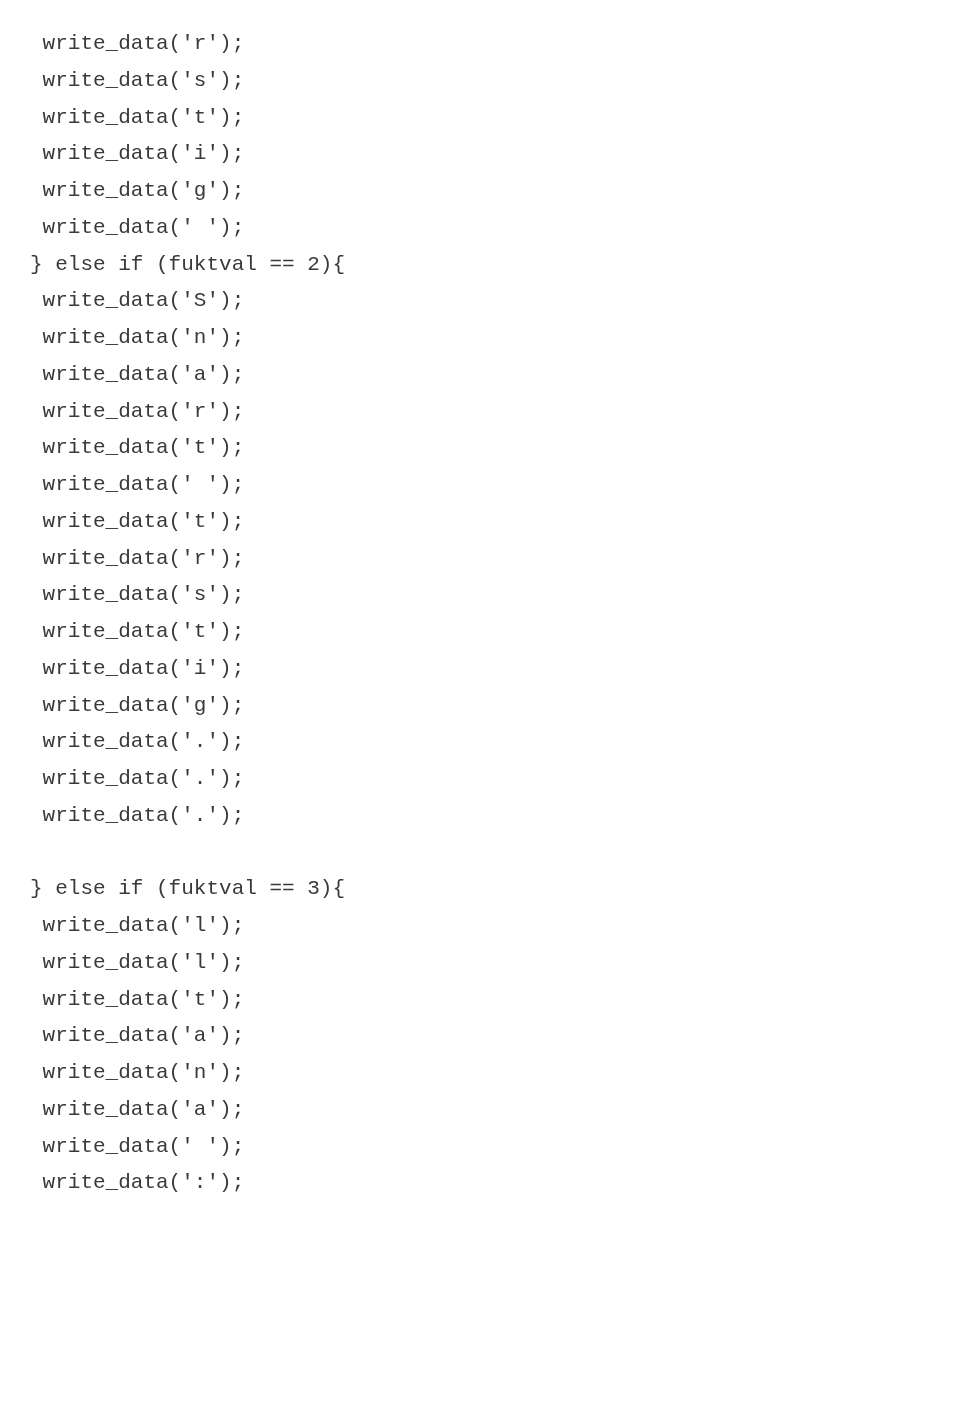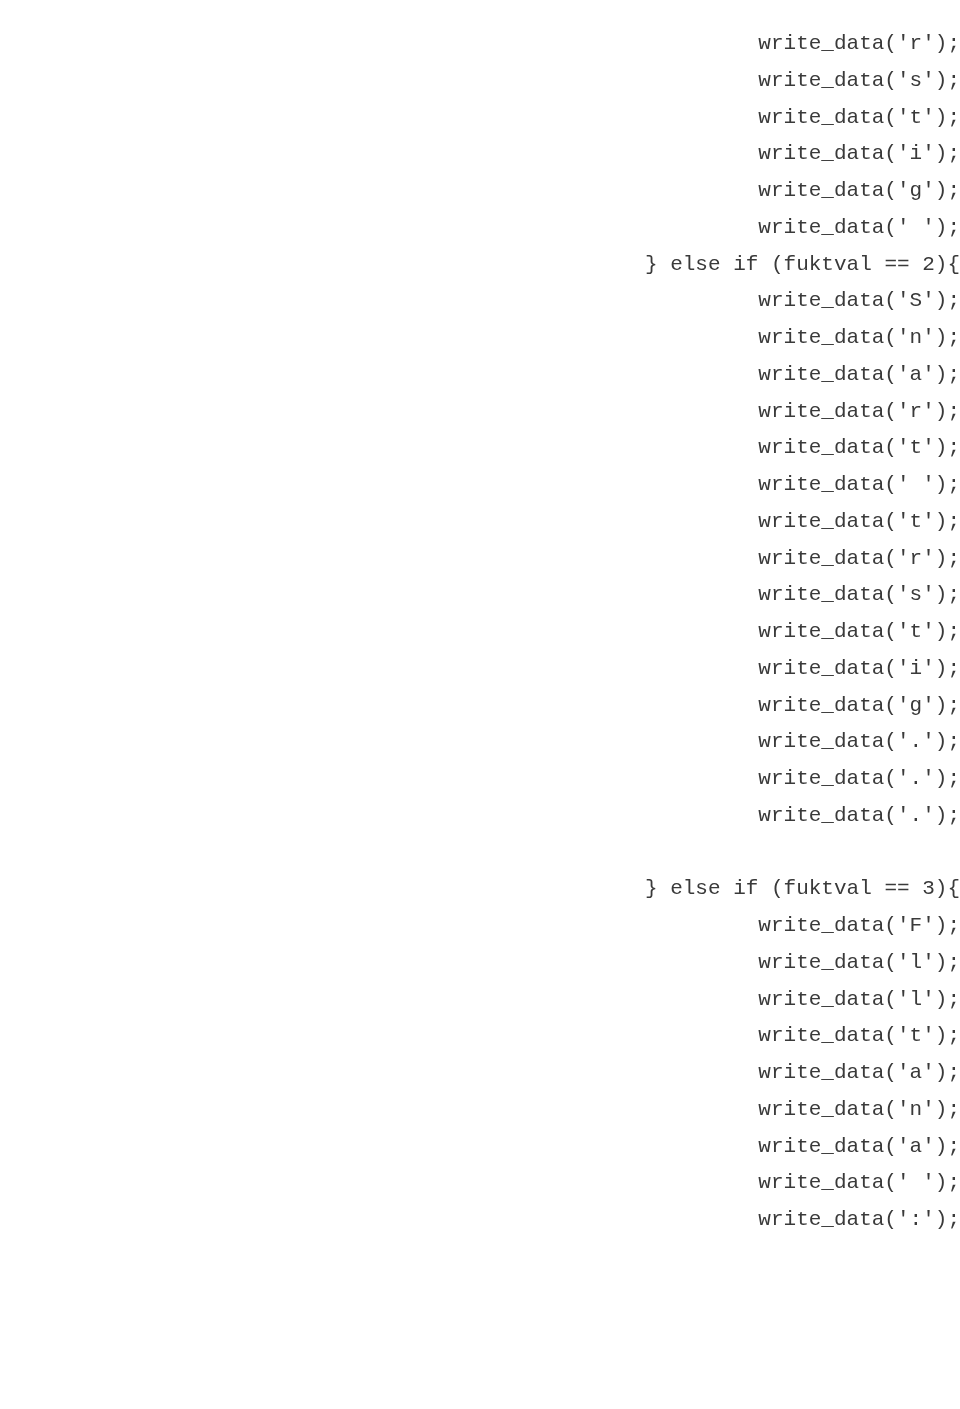--- a/index.html
+++ b/index.html
@@ -9,21 +9,20 @@
       line-height: 1.75;
       color: #3a3a3a;
       background: #fff;
       padding: 26px 0 40px 30px;
       width: 960px;
       min-height: 1409px;
       position: relative;
     }
     .code-line {
       white-space: pre;
-      text-align: right;
     }
   </style>
 </head>
 <body>
 
 <div id="code-container">
     <div class="code-line"> write_data('r');</div>
     <div class="code-line"> write_data('s');</div>
     <div class="code-line"> write_data('t');</div>
     <div class="code-line"> write_data('i');</div>
@@ -40,21 +39,20 @@
     <div class="code-line"> write_data('r');</div>
     <div class="code-line"> write_data('s');</div>
     <div class="code-line"> write_data('t');</div>
     <div class="code-line"> write_data('i');</div>
     <div class="code-line"> write_data('g');</div>
     <div class="code-line"> write_data('.');</div>
     <div class="code-line"> write_data('.');</div>
     <div class="code-line"> write_data('.');</div>
     <div class="code-line">&nbsp;</div>
     <div class="code-line">} else if (fuktval == 3){</div>
-    <div class="code-line"> write_data('F');</div>
     <div class="code-line"> write_data('l');</div>
     <div class="code-line"> write_data('l');</div>
     <div class="code-line"> write_data('t');</div>
     <div class="code-line"> write_data('a');</div>
     <div class="code-line"> write_data('n');</div>
     <div class="code-line"> write_data('a');</div>
     <div class="code-line"> write_data(' ');</div>
     <div class="code-line"> write_data(':');</div>
   </div>
 

